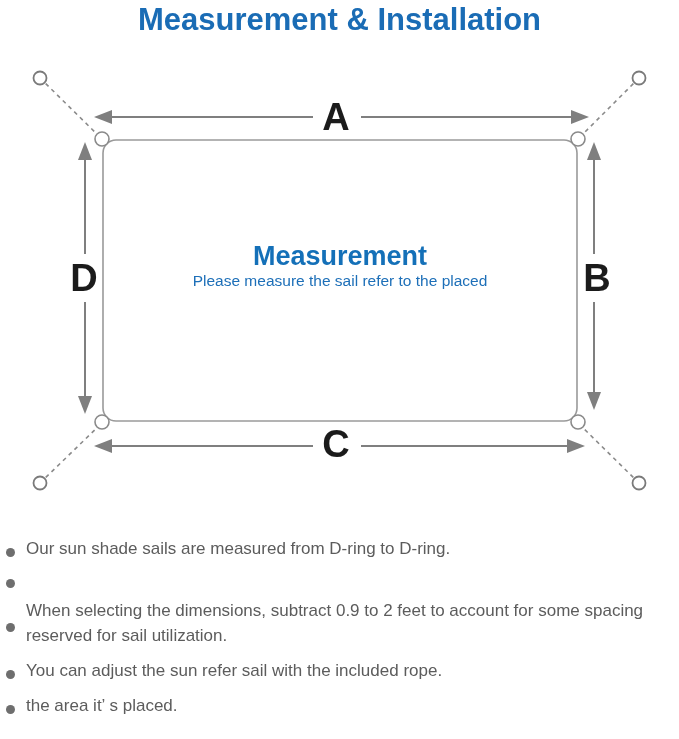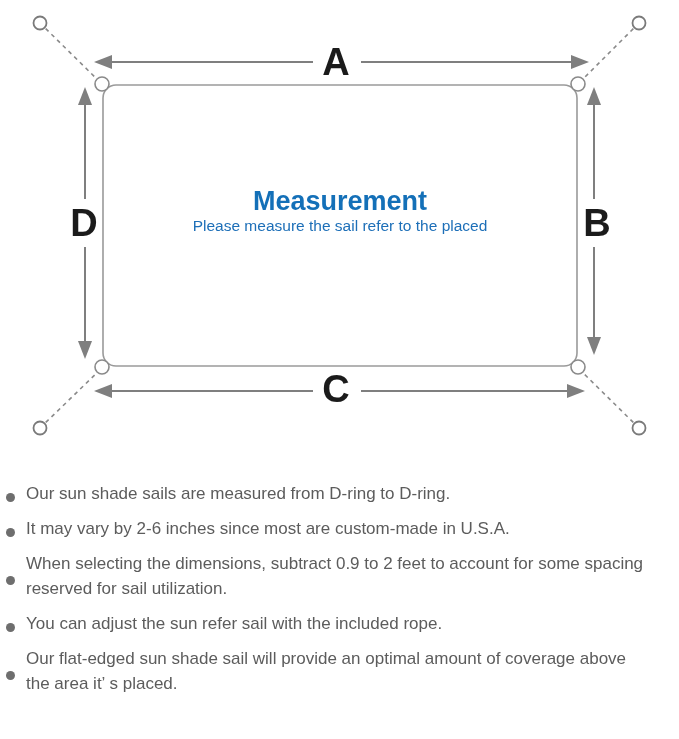--- a/index.html
+++ b/index.html
@@ -51,20 +51,23 @@
   }
   .note-lines{color:#5c5c5c;font-size:17px;line-height:25px;}
   .note-line{white-space:nowrap;}
   .note-line:empty{display:none;}
 </style>
 </head>
 <body>
 
 <div class="page">
 
+  <div class="header">
+    <div class="page-title">Measurement &amp; Installation</div>
+  </div>
 
   <div class="diagram">
     <svg width="679" height="465" viewBox="0 0 679 465">
 
       <g stroke="#8a8a8a" stroke-width="1.6" stroke-dasharray="4 4">
         <line x1="40" y1="23" x2="104" y2="86"></line>
         <line x1="639" y1="23" x2="576" y2="86"></line>
         <line x1="40" y1="428" x2="104" y2="366"></line>
         <line x1="639" y1="428" x2="576" y2="366"></line>
       </g>
@@ -128,41 +131,36 @@
   <div class="notes">
     <div class="note-item">
       <span class="note-dot"></span>
       <div class="note-lines">
         <div class="note-line">Our sun shade sails are measured from D-ring to D-ring.</div>
 
       </div>
     </div>
     <div class="note-item">
       <span class="note-dot"></span>
-      <div class="note-lines">
-        <div class="note-line">It may vary by 2-6 inches since most are custom-made in U.S.A.</div>
-
-      </div>
     </div>
     <div class="note-item">
       <span class="note-dot"></span>
       <div class="note-lines">
         <div class="note-line">When selecting the dimensions, subtract 0.9 to 2 feet to account for some spacing</div>
         <div class="note-line">reserved for sail utilization.</div>
       </div>
     </div>
     <div class="note-item">
       <span class="note-dot"></span>
       <div class="note-lines">
         <div class="note-line">You can adjust the sun refer sail with the included rope.</div>
 
       </div>
     </div>
     <div class="note-item">
       <span class="note-dot"></span>
       <div class="note-lines">
-        <div class="note-line">Our flat-edged sun shade sail will provide an optimal amount of coverage above</div>
         <div class="note-line">the area it’ s placed.</div>
       </div>
     </div>
   </div>
 
 </div>
 
 </body></html>

